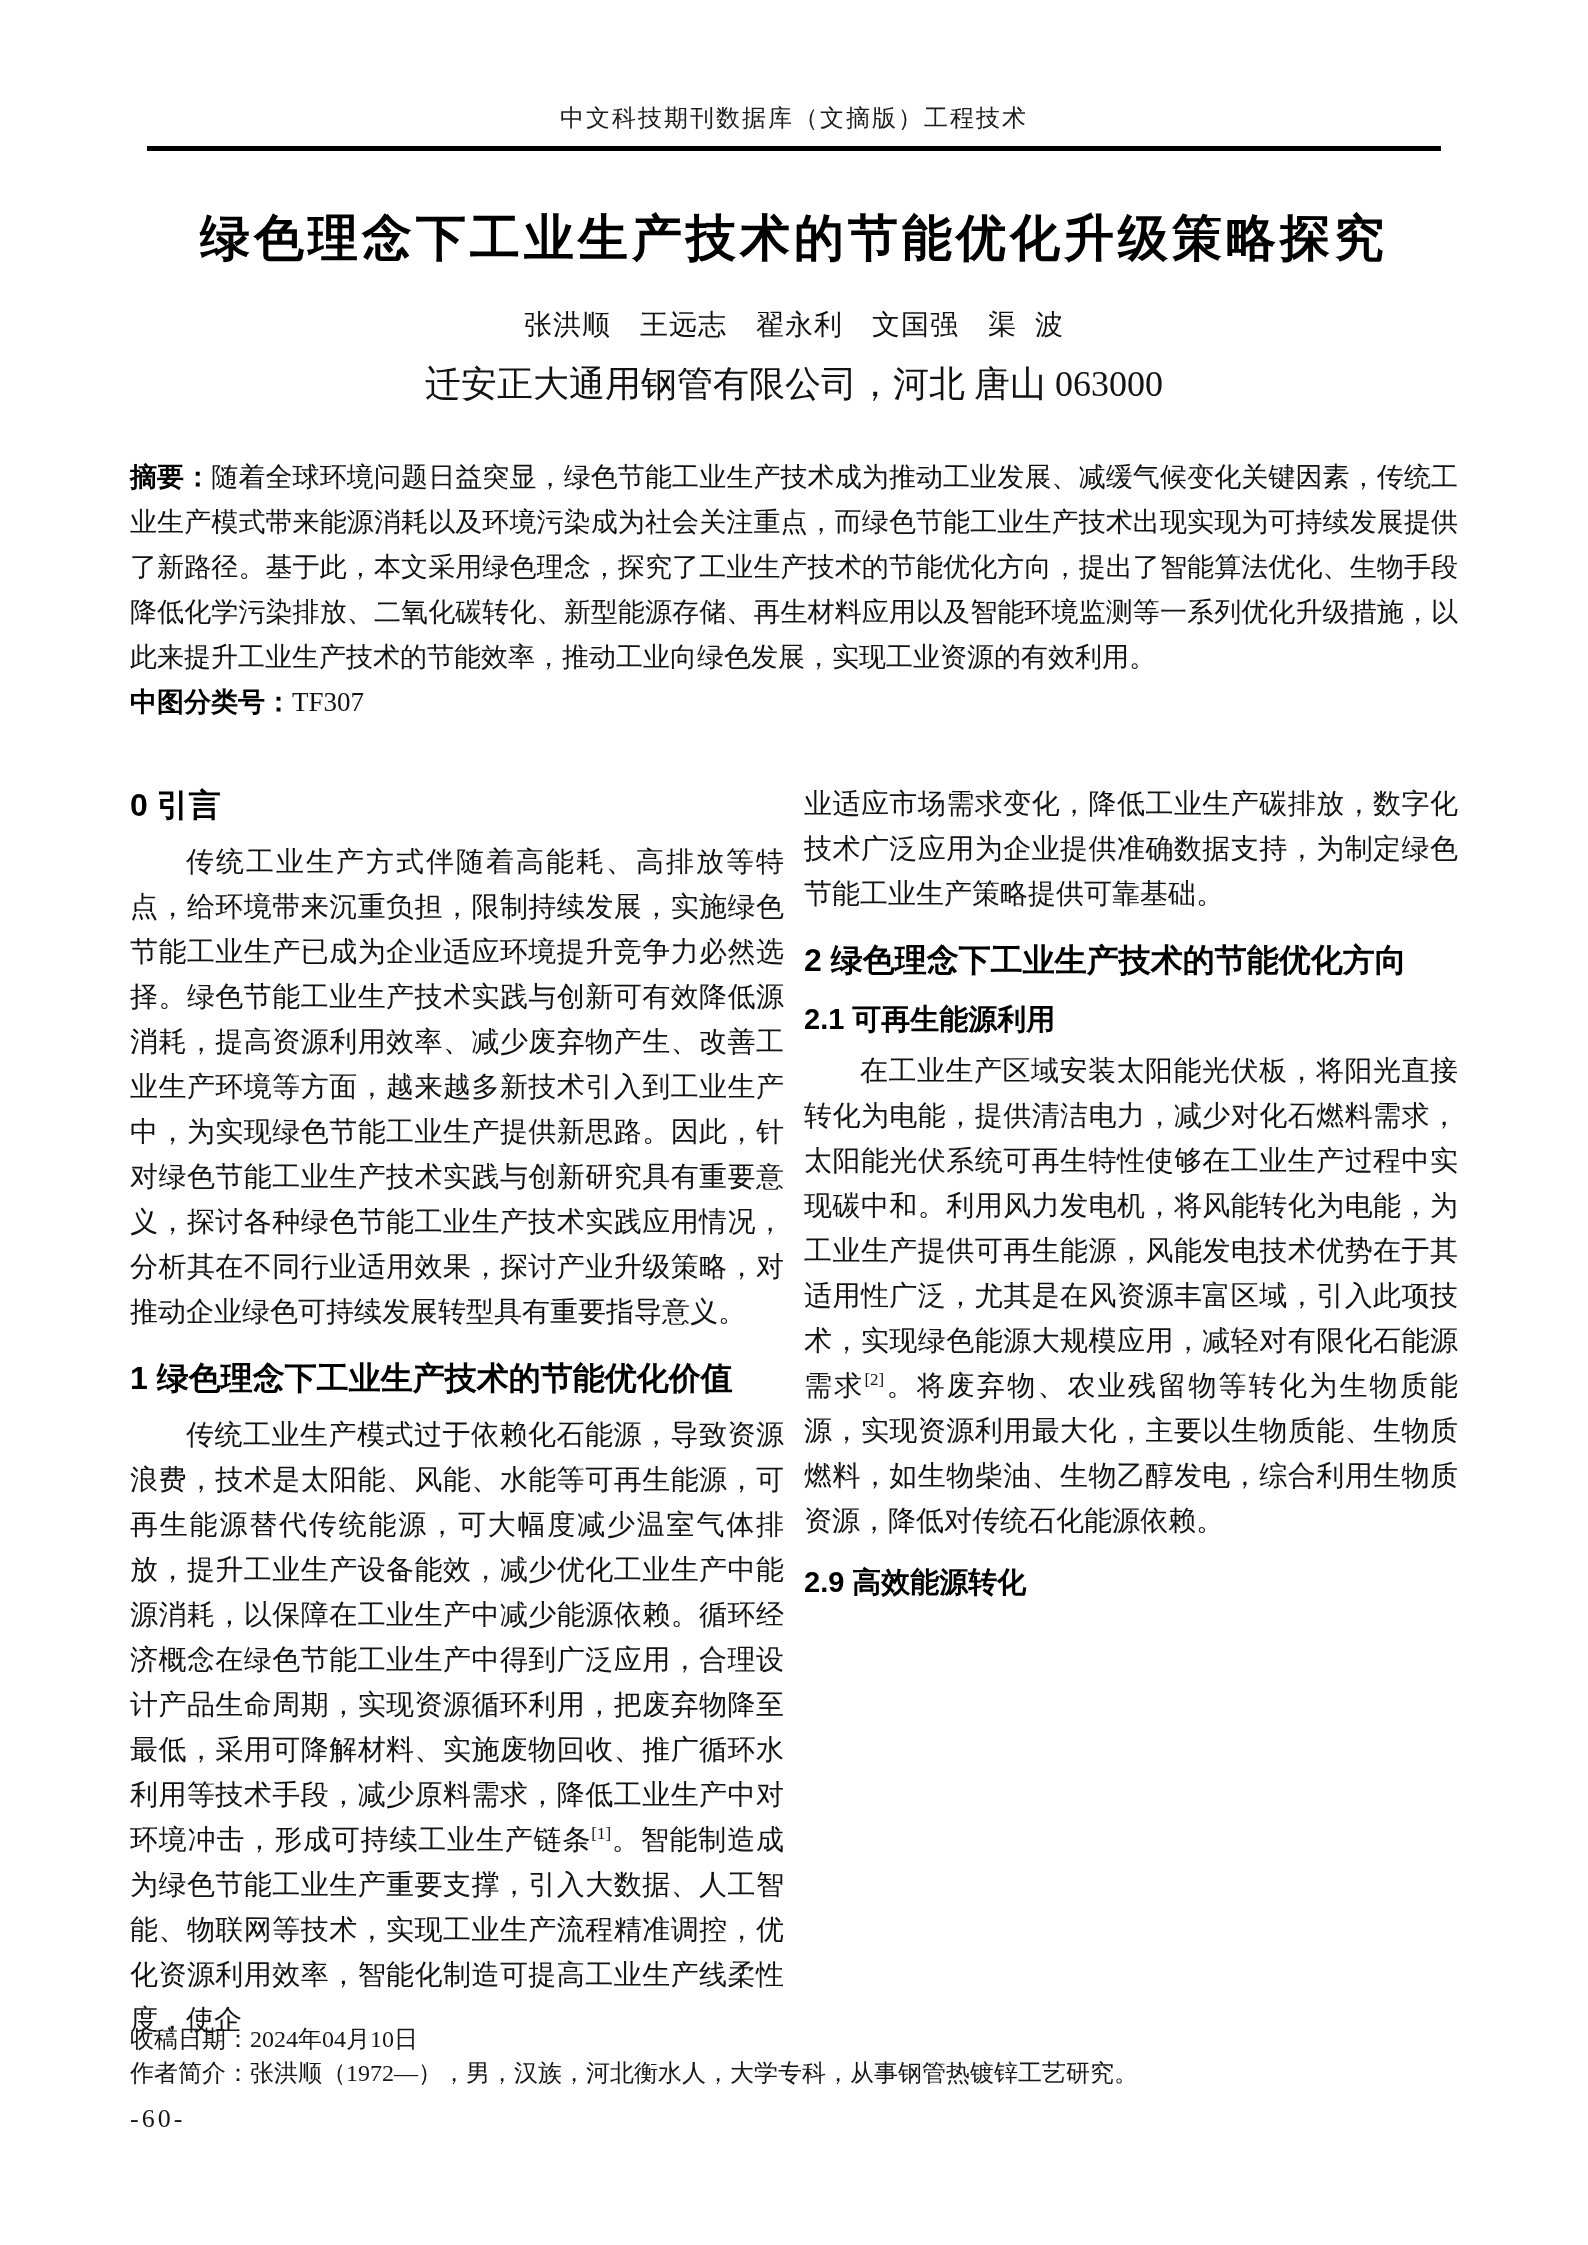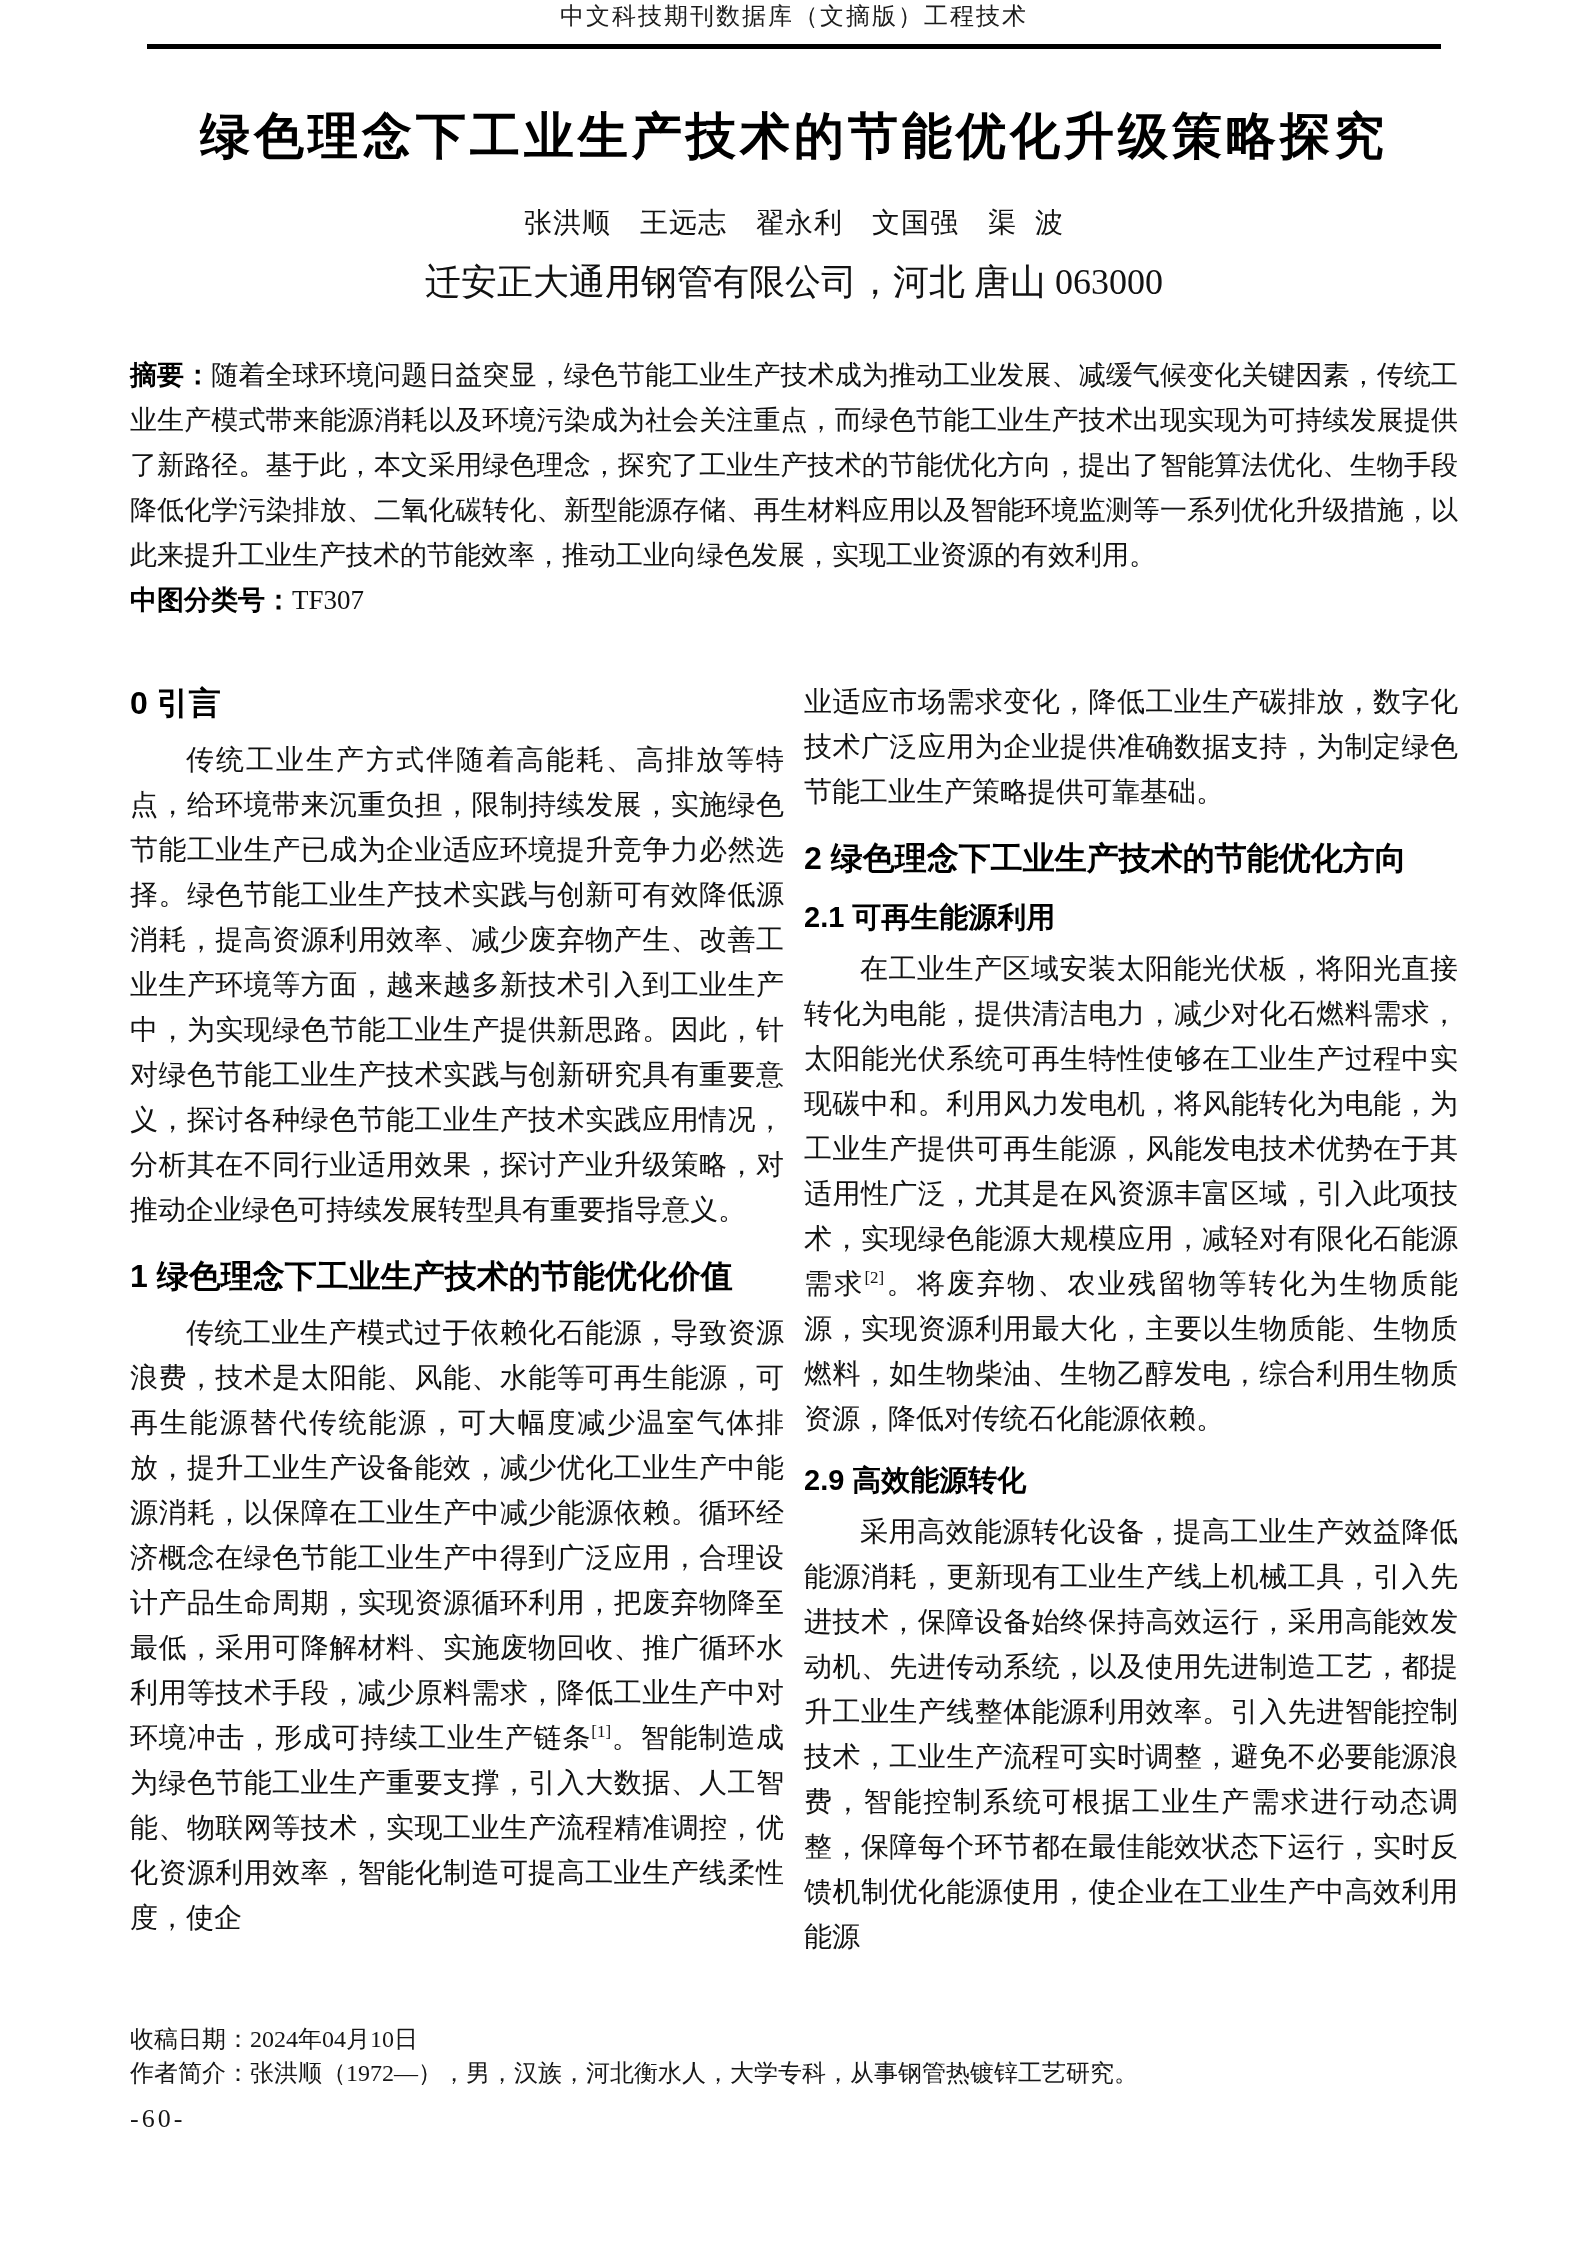--- a/index.html
+++ b/index.html
@@ -5,21 +5,21 @@
   * { margin:0; padding:0; box-sizing:border-box; }
   html,body { background:#ffffff; }
   body{
     width:1588px; height:2245px; position:relative;
     font-family:"Liberation Serif","DejaVu Serif",serif;
     color:#121212;
   }
   .page{ position:relative; width:1588px; height:2245px; overflow:hidden; }
 
   .journal-header{
-    text-align:center;
+    padding-top:102px; text-align:center;
     font-size:24px; letter-spacing:2px; color:#1c1c1c;
   }
   .header-rule{
     width:1294px; margin:12px auto 0;
     border-top:5px solid #000;
   }
 
   .article-title{
     margin-top:54px; text-align:center;
     font-family:"Liberation Sans","DejaVu Sans",sans-serif;
@@ -93,21 +93,20 @@
         <p class="para indent">传统工业生产方式伴随着高能耗、高排放等特点，给环境带来沉重负担，限制持续发展，实施绿色节能工业生产已成为企业适应环境提升竞争力必然选择。绿色节能工业生产技术实践与创新可有效降低源消耗，提高资源利用效率、减少废弃物产生、改善工业生产环境等方面，越来越多新技术引入到工业生产中，为实现绿色节能工业生产提供新思路。因此，针对绿色节能工业生产技术实践与创新研究具有重要意义，探讨各种绿色节能工业生产技术实践应用情况，分析其在不同行业适用效果，探讨产业升级策略，对推动企业绿色可持续发展转型具有重要指导意义。</p>
         <div class="h1">1 绿色理念下工业生产技术的节能优化价值</div>
         <p class="para indent">传统工业生产模式过于依赖化石能源，导致资源浪费，技术是太阳能、风能、水能等可再生能源，可再生能源替代传统能源，可大幅度减少温室气体排放，提升工业生产设备能效，减少优化工业生产中能源消耗，以保障在工业生产中减少能源依赖。循环经济概念在绿色节能工业生产中得到广泛应用，合理设计产品生命周期，实现资源循环利用，把废弃物降至最低，采用可降解材料、实施废物回收、推广循环水利用等技术手段，减少原料需求，降低工业生产中对环境冲击，形成可持续工业生产链条<sup>[1]</sup>。智能制造成为绿色节能工业生产重要支撑，引入大数据、人工智能、物联网等技术，实现工业生产流程精准调控，优化资源利用效率，智能化制造可提高工业生产线柔性度，使企</p>
       </div>
     <div class="col" id="col-right">
         <p class="para">业适应市场需求变化，降低工业生产碳排放，数字化技术广泛应用为企业提供准确数据支持，为制定绿色节能工业生产策略提供可靠基础。</p>
         <div class="h1">2 绿色理念下工业生产技术的节能优化方向</div>
         <div class="h2">2.1 可再生能源利用</div>
         <p class="para indent">在工业生产区域安装太阳能光伏板，将阳光直接转化为电能，提供清洁电力，减少对化石燃料需求，太阳能光伏系统可再生特性使够在工业生产过程中实现碳中和。利用风力发电机，将风能转化为电能，为工业生产提供可再生能源，风能发电技术优势在于其适用性广泛，尤其是在风资源丰富区域，引入此项技术，实现绿色能源大规模应用，减轻对有限化石能源需求<sup>[2]</sup>。将废弃物、农业残留物等转化为生物质能源，实现资源利用最大化，主要以生物质能、生物质燃料，如生物柴油、生物乙醇发电，综合利用生物质资源，降低对传统石化能源依赖。</p>
         <div class="h2">2.9 高效能源转化</div>
-        <p class="para indent">采用高效能源转化设备，提高工业生产效益降低能源消耗，更新现有工业生产线上机械工具，引入先进技术，保障设备始终保持高效运行，采用高能效发动机、先进传动系统，以及使用先进制造工艺，都提升工业生产线整体能源利用效率。引入先进智能控制技术，工业生产流程可实时调整，避免不必要能源浪费，智能控制系统可根据工业生产需求进行动态调整，保障每个环节都在最佳能效状态下运行，实时反馈机制优化能源使用，使企业在工业生产中高效利用能源</p>
       </div>
   </div>
 
   <div class="footer">
     <div><span>收稿日期：</span><span>2024年04月10日</span></div>
     <div><span>作者简介：</span><span>张洪顺（1972—），男，汉族，河北衡水人，大学专科，从事钢管热镀锌工艺研究。</span></div>
     <div class="page-number">-60-</div>
   </div>
 
 </div>

